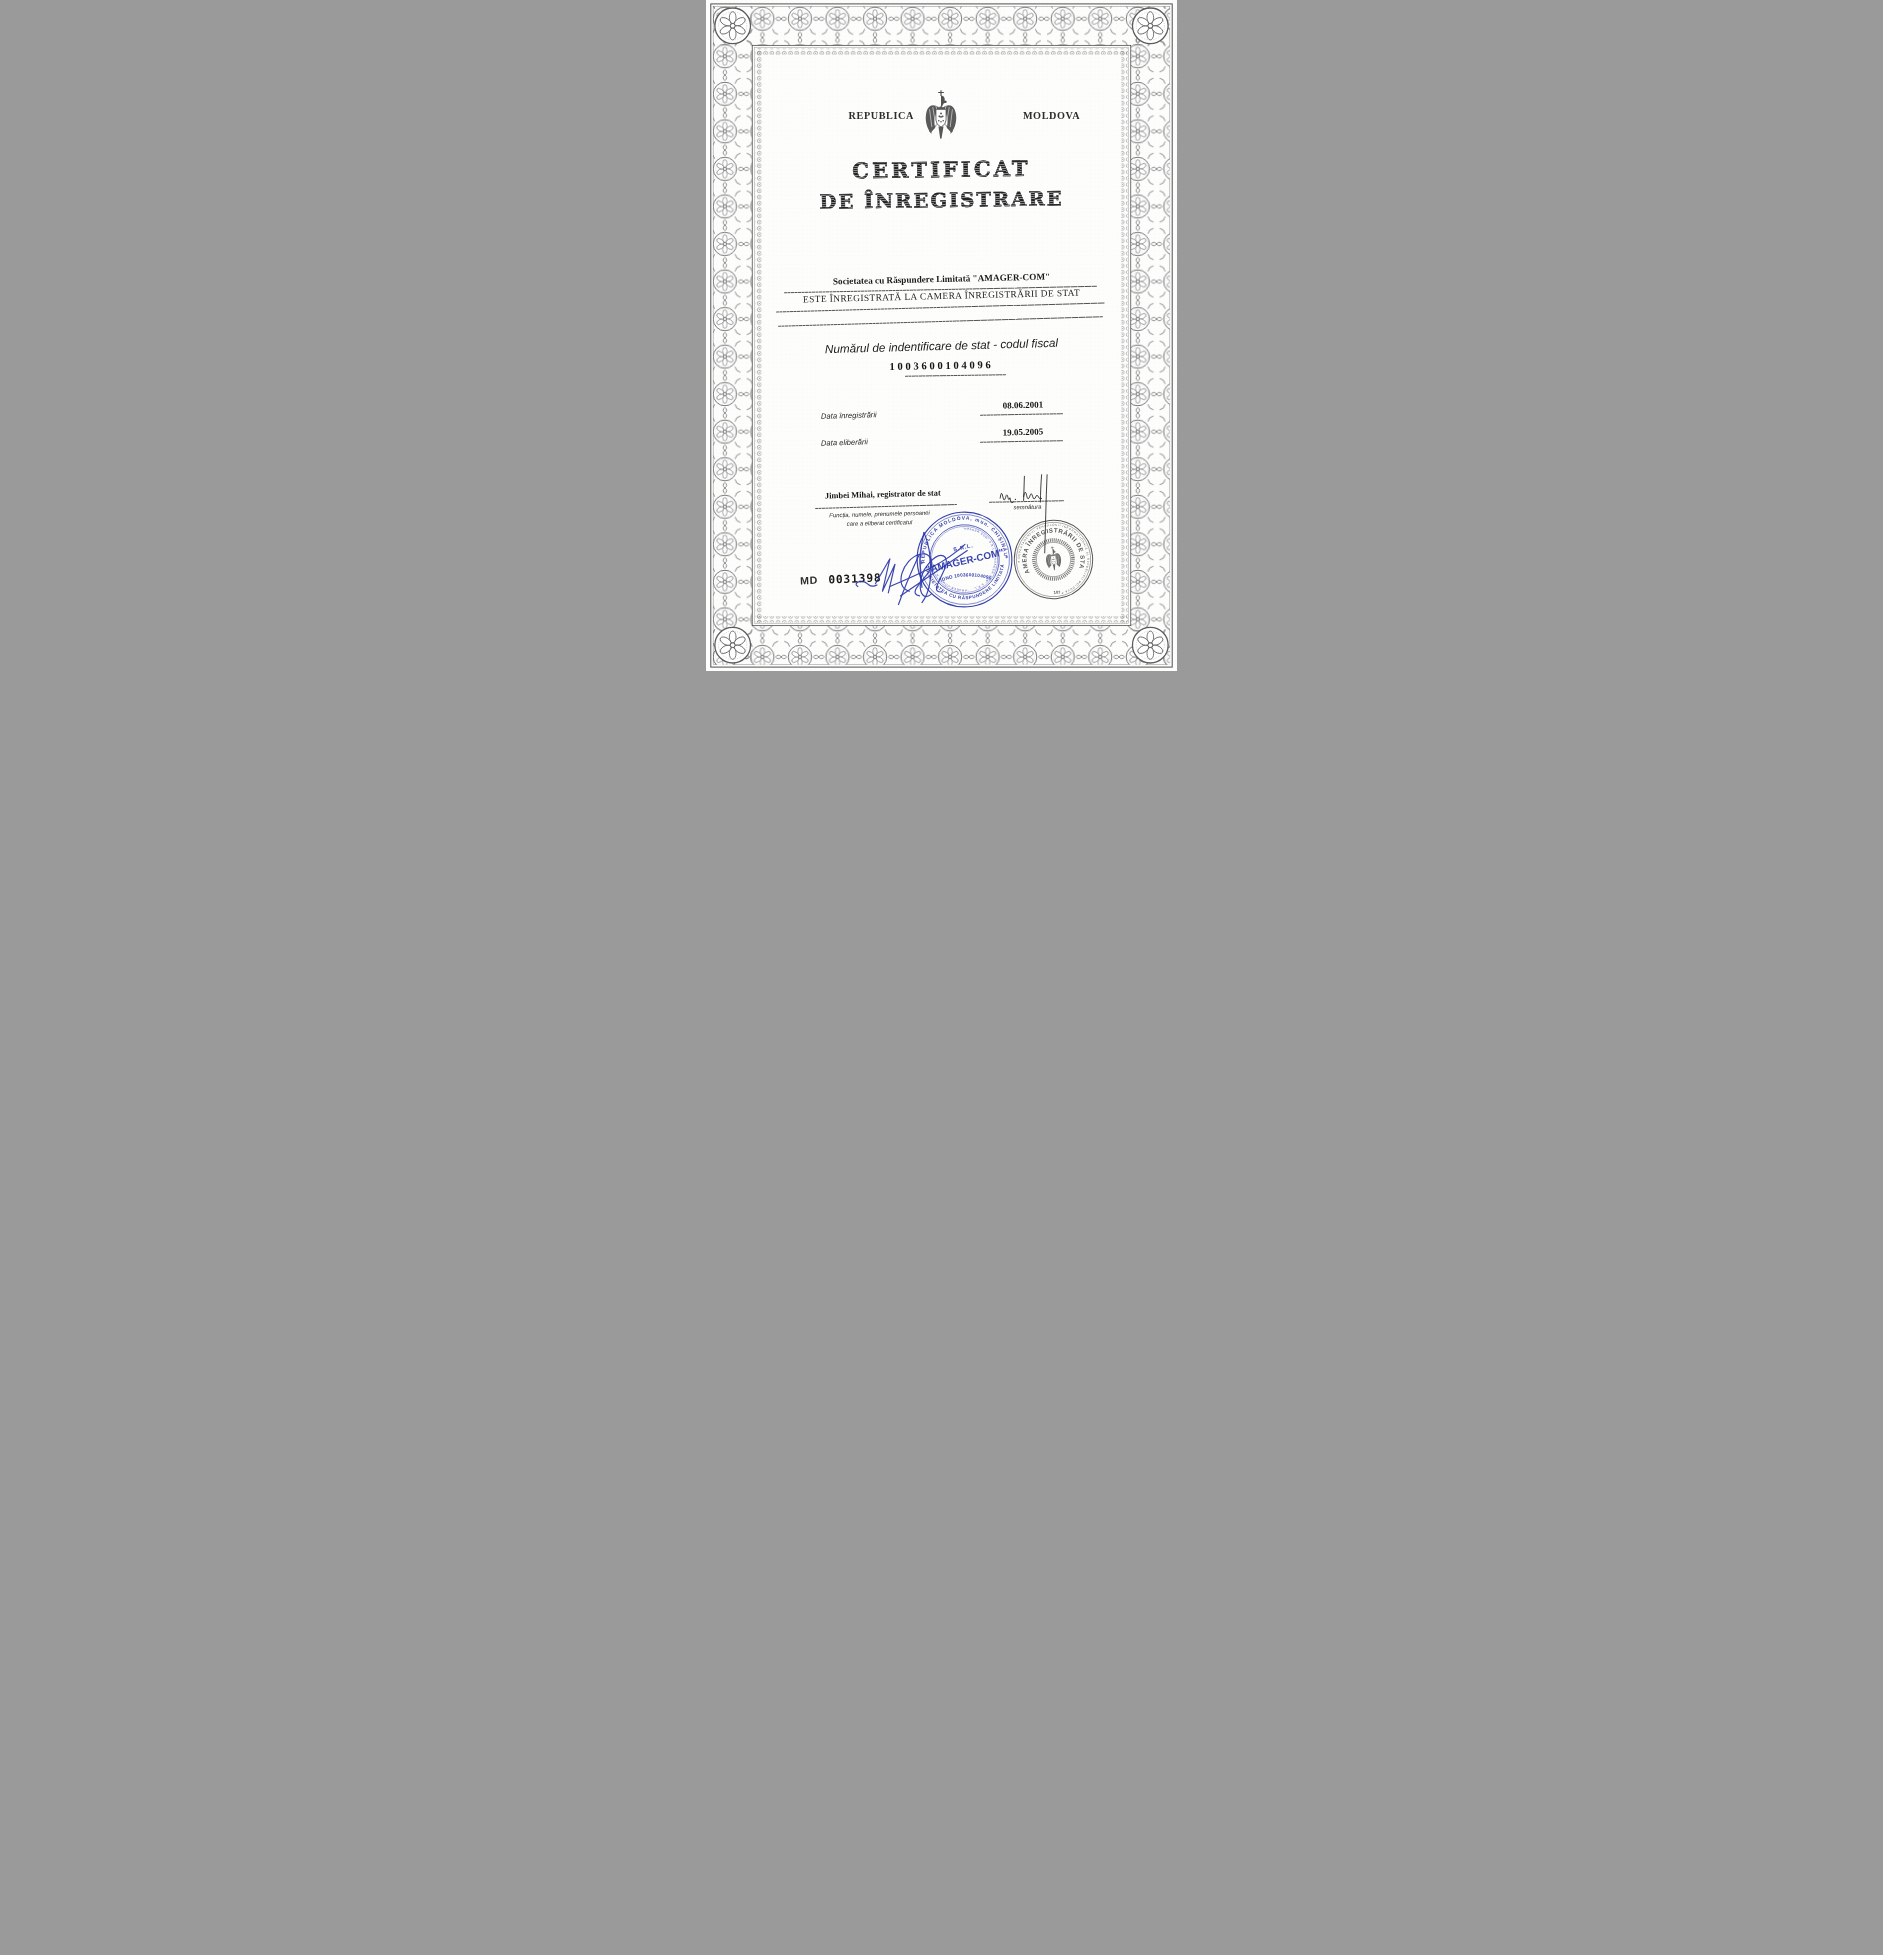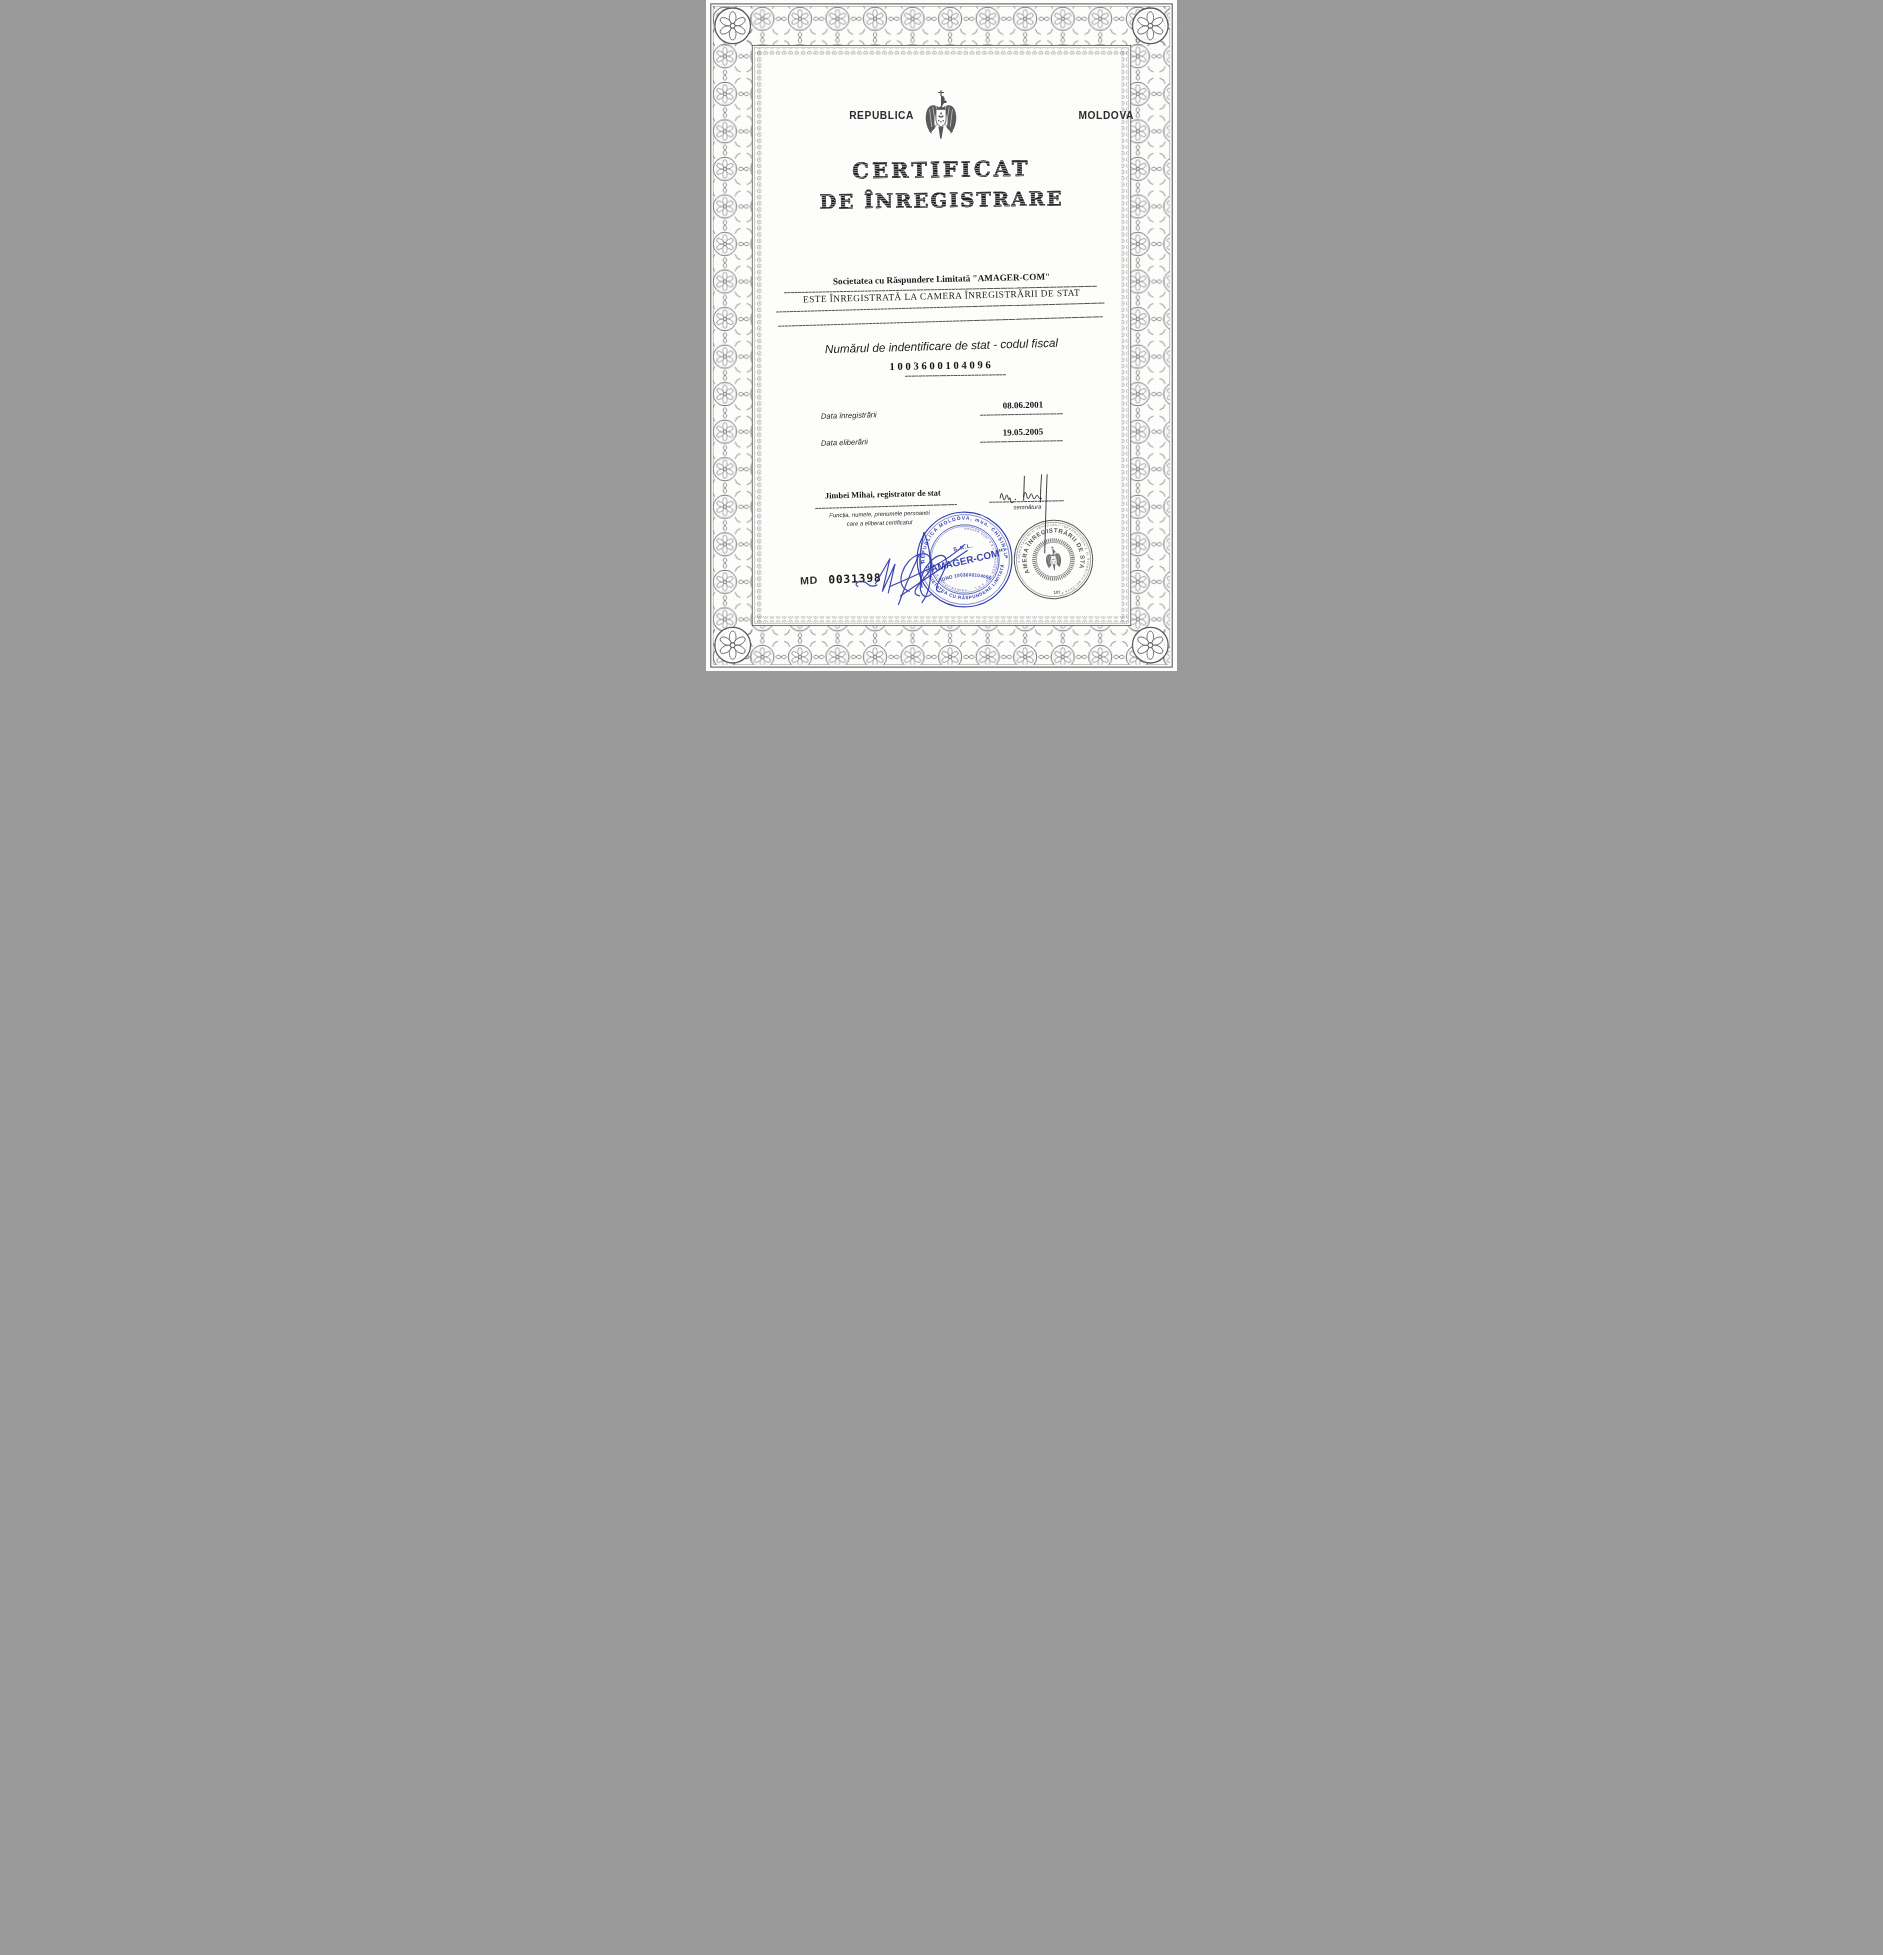--- a/index.html
+++ b/index.html
@@ -5,21 +5,21 @@
   html,body{margin:0;padding:0;background:#9a9a9a;}
   .page{
     position:relative;width:471px;height:671px;margin:0 auto;
     background:#fdfdfc;overflow:hidden;
     background-image:radial-gradient(rgba(0,0,0,.028) 0.4px, transparent 0.5px);
     background-size:4.3px 4.3px;
     font-family:"Liberation Serif", serif;color:#222;
   }
   .abs{position:absolute;}
   .rule{height:0.8px;background:repeating-linear-gradient(90deg,#343434 0 2.7px, rgba(52,52,52,.55) 2.7px 3.5px);opacity:.85;border-radius:0.4px;}
-  .hdr-country{font-family:Liberation Sans, sans-serif;font-weight:bold;font-size:10.2px;letter-spacing:0.6px;color:#2d2d2d;}
+  .hdr-country{font-family:Liberation Serif, serif;font-weight:bold;font-size:10.2px;letter-spacing:0.6px;color:#2d2d2d;}
   .title{
     left:40px;width:391px;text-align:center;
     font-family:"DejaVu Serif",serif;font-weight:bold;
     background-image:repeating-linear-gradient(180deg,#232323 0 1px,#8a8a8a 1px 1.8px);
     -webkit-background-clip:text;background-clip:text;
     color:transparent;-webkit-text-stroke:0.4px #3a3a3a;
     transform:rotate(-0.8deg);
   }
   .t1{top:157px;font-size:21px;letter-spacing:3.1px;}
   .t2{top:189px;font-size:19.6px;letter-spacing:2px;}
@@ -118,21 +118,21 @@
             <circle cx="67" cy="100" r="2.6"></circle>
         </g>
       </symbol>
     </defs>
   </svg>
 
   <div class="abs hdr-country" style="left:47px;top:110px;width:161px;text-align:right;">REPUBLICA</div>
   <svg class="abs" style="left:216px;top:89px;" width="38" height="54" viewBox="0 0 120 170">
     <use href="#eagle-sym" width="120" height="170"></use>
   </svg>
-  <div class="abs hdr-country" style="left:263px;top:110px;width:165px;text-align:right;">MOLDOVA</div>
+  <div class="abs hdr-country" style="left:263px;top:110px;width:165px;text-align:center;">MOLDOVA</div>
 
   <div class="abs title t1">CERTIFICAT</div>
   <div class="abs title t2">DE ÎNREGISTRARE</div>
 
   <div class="abs centerline company">Societatea cu Răspundere Limitată "AMAGER-COM"</div>
   <div class="abs rule" style="left:78px;top:289px;width:313px;transform:rotate(-1.2deg);"></div>
   <div class="abs centerline statement">ESTE ÎNREGISTRATĂ LA CAMERA ÎNREGISTRĂRII DE STAT</div>
   <div class="abs rule" style="left:70px;top:307px;width:329px;transform:rotate(-1.6deg);"></div>
   <div class="abs rule" style="left:72px;top:321px;width:325px;transform:rotate(-1.7deg);"></div>
 

